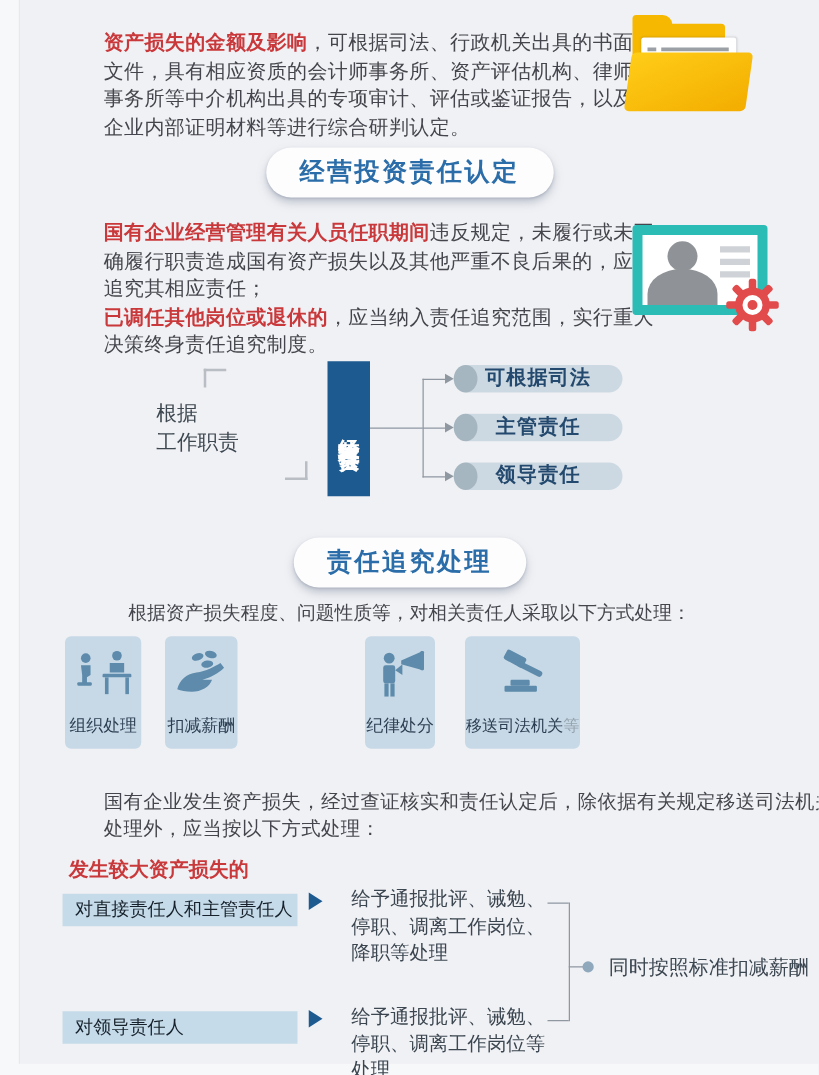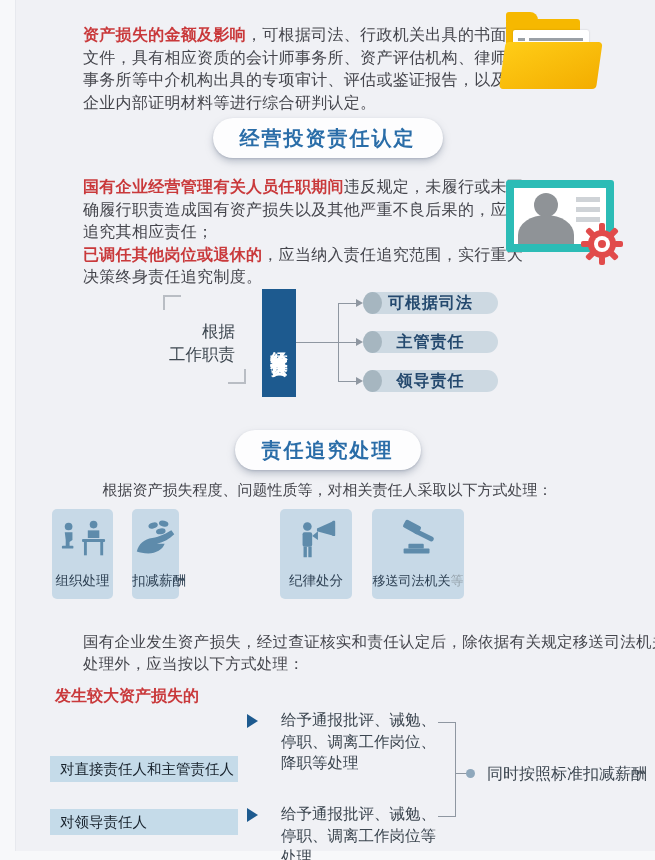--- a/index.html
+++ b/index.html
@@ -40,21 +40,21 @@
   .idcard .head{position:absolute;left:20px;top:5px;width:24px;height:24px;border-radius:50%;background:#8f9397;}
   .idcard .shoulders{position:absolute;left:4px;top:27px;width:56px;height:40px;
         border-radius:50% 50% 0 0;background:#8f9397;}
   .idcard .cline{position:absolute;left:62px;width:24px;height:5px;background:#cfd3d7;}
   .idcard .gear{position:absolute;left:74px;top:42px;width:44px;height:44px;}
 
   
   .brk{position:absolute;width:16px;height:13px;}
   .brk.tl{left:163px;top:295px;border-left:2px solid #b9bdc4;border-top:2px solid #b9bdc4;}
   .brk.br{left:228px;top:369px;border-right:2px solid #b9bdc4;border-bottom:2px solid #b9bdc4;}
-  .side-note{position:absolute;left:125px;top:320px;width:110px;text-align:right;
+  .side-note{position:absolute;left:125px;top:320px;width:110px;text-align:left;
         color:#3d4750;font-size:16.5px;line-height:23px;}
   .center-box{position:absolute;left:262px;top:289px;width:34px;height:108px;background:#1d5a8f;
         color:#fff;font-size:17px;font-weight:700;writing-mode:vertical-rl;letter-spacing:2px;
         display:flex;align-items:center;justify-content:center;}
   .cline-h{position:absolute;background:#8f97a1;height:1px;}
   .cline-v{position:absolute;background:#8f97a1;width:1px;}
   .arrowhead{position:absolute;width:0;height:0;border-left:7px solid #8f97a1;
         border-top:4px solid transparent;border-bottom:4px solid transparent;}
   .cyl{position:absolute;left:363px;width:135px;height:22px;background:#cdd9e2;border-radius:11px;
         color:#24496e;font-size:16px;font-weight:700;text-align:center;line-height:22px;
@@ -169,34 +169,34 @@
         <circle cx="36" cy="6" r="4"></circle>
         <path d="M30 12h12v8H30z"></path>
         <rect x="24" y="21" width="24" height="3" rx="1"></rect>
         <rect x="26" y="24" width="3" height="14"></rect>
         <rect x="43" y="24" width="3" height="14"></rect>
       </g>
     </svg>
     <div class="mlabel">组织处理</div>
   </div>
 
-  <div class="measure" style="left:132px;width:47px;">
+  <div class="measure" style="left:132px;width:58px;">
     <svg width="48" height="42" viewBox="0 0 50 42">
       <g fill="#5e8bab">
         <ellipse cx="22" cy="7" rx="5" ry="3" transform="rotate(-18 22 7)"></ellipse>
         <ellipse cx="33" cy="5" rx="5" ry="3" transform="rotate(14 33 5)"></ellipse>
         <ellipse cx="30" cy="13" rx="5" ry="3" transform="rotate(-8 30 13)"></ellipse>
         <path d="M5 34 C7 26 13 21 21 20 C29 19 36 15 41 12 L44 16 C39 21 33 24 26 26 L34 26 C32 32 25 36 17 36 C12 36 8 35 5 34 Z"></path>
       </g>
     </svg>
     <div class="mlabel">扣减薪酬</div>
   </div>
 
 
-  <div class="measure" style="left:280px;width:72px;">
+  <div class="measure" style="left:292px;width:56px;">
     <svg width="48" height="42" viewBox="0 0 50 42">
       <g fill="#5e8bab">
         <circle cx="16" cy="8" r="4.5"></circle>
         <rect x="11" y="14" width="10" height="15" rx="2"></rect>
         <rect x="12" y="29" width="3.5" height="11"></rect>
         <rect x="17" y="29" width="3.5" height="11"></rect>
         <path d="M21 18 L27 13 L27 22 Z"></path>
         <path d="M26 10 L44 2 L44 18 L26 13 Z"></path>
         <rect x="42" y="2" width="3" height="16" rx="1"></rect>
       </g>
@@ -215,21 +215,21 @@
     </svg>
     <div class="mlabel" style="font-size:13px;">
       <span>移送司法机关</span><span class="suffix">等</span>
     </div>
   </div>
 
   <div class="para" style="left:55px;top:631px;width:585px;font-size:15.5px;line-height:22px;">国有企业发生资产损失，经过查证核实和责任认定后，除依据有关规定移送司法机关处理外，应当按以下方式处理：</div>
 
   <div class="case-heading">发生较大资产损失的</div>
 
-  <div class="fbar" style="top:756px;">对直接责任人和主管责任人</div>
+  <div class="fbar" style="top:715px;">对直接责任人和主管责任人</div>
   <div class="ftri" style="left:247px;top:714px;"></div>
   <div class="faction" style="top:709px;">给予通报批评、诫勉、停职、调离工作岗位、降职等处理</div>
 
   <div class="fbar" style="top:809px;">对领导责任人</div>
   <div class="ftri" style="left:247px;top:808px;"></div>
   <div class="faction" style="top:803px;">给予通报批评、诫勉、停职、调离工作岗位等处理</div>
 
   <div class="cline-h" style="left:438px;top:722px;width:17px;"></div>
   <div class="cline-h" style="left:438px;top:816px;width:17px;"></div>
   <div class="cline-v" style="left:455px;top:722px;height:95px;"></div>

